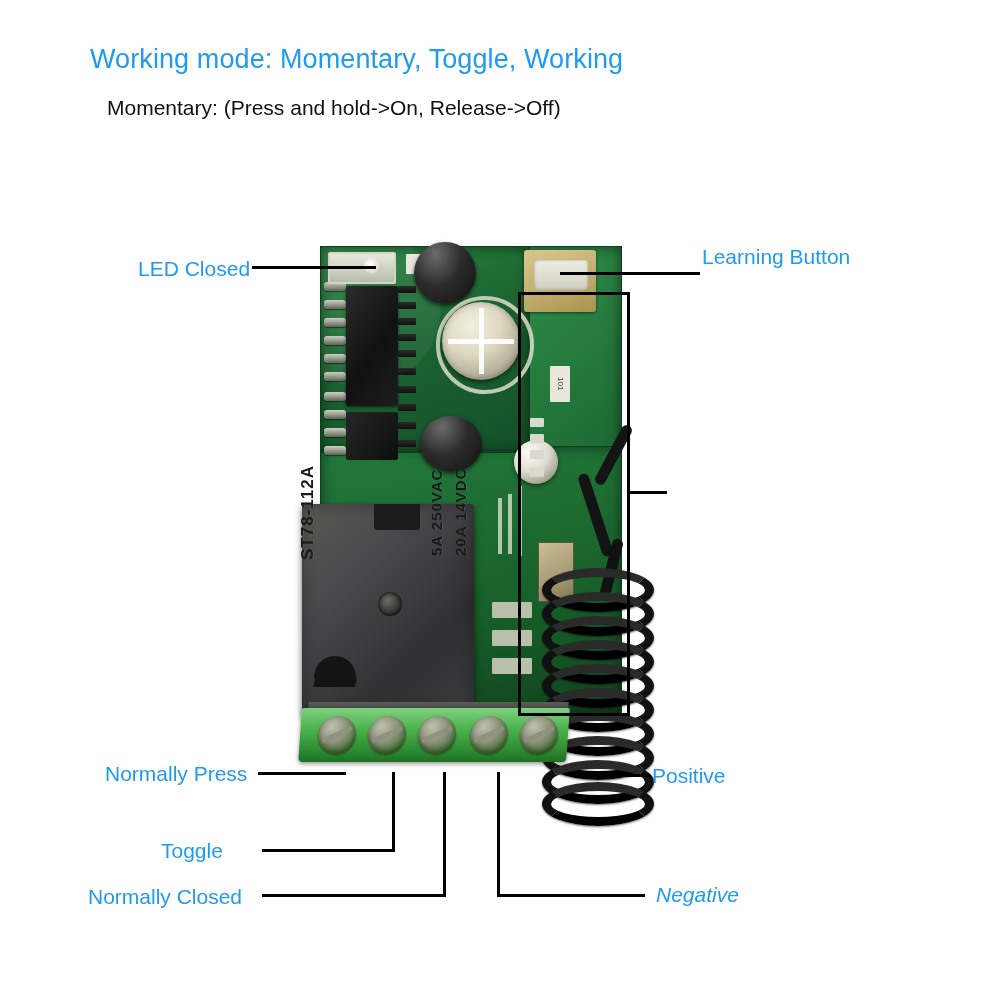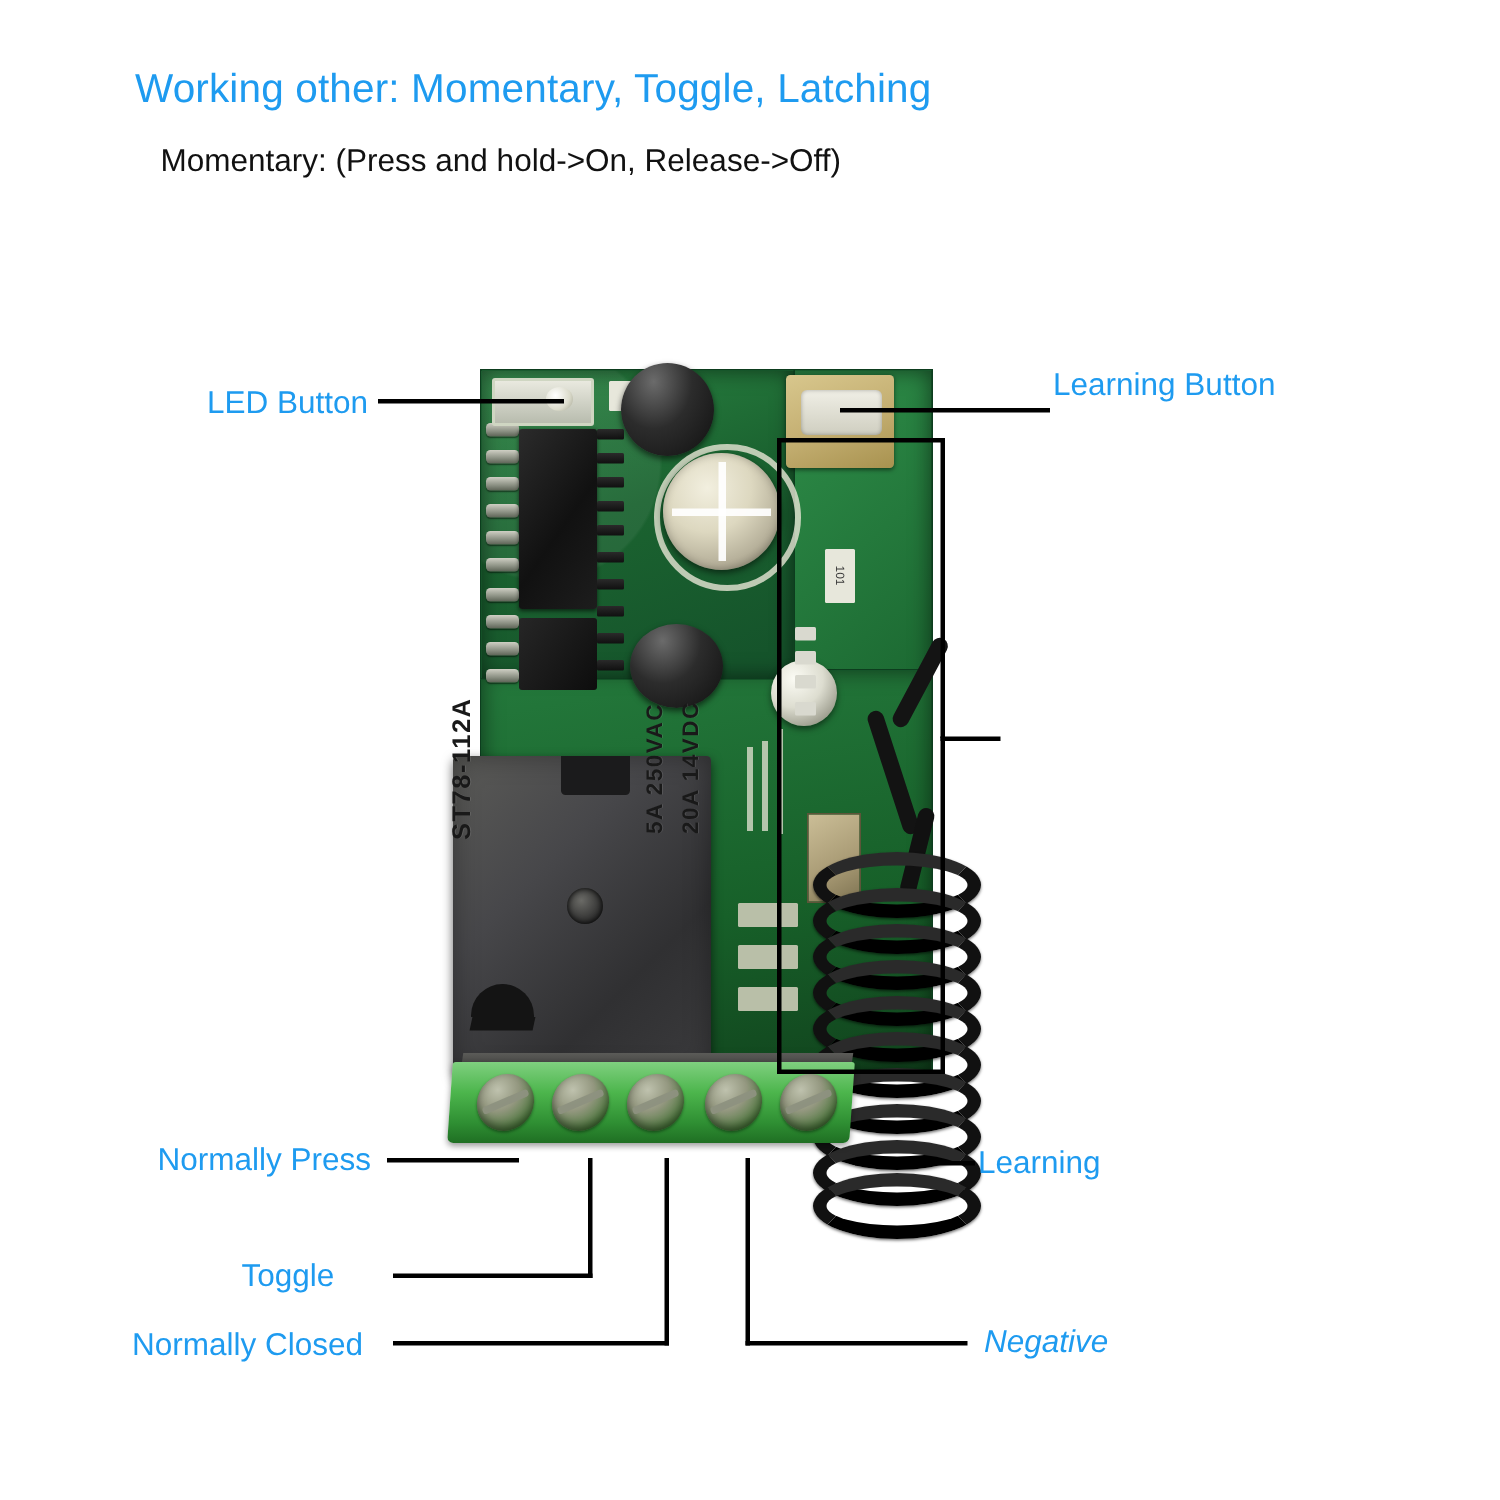--- a/index.html
+++ b/index.html
@@ -236,21 +236,21 @@
   .screw:after{
     content:"";position:absolute;left:3px;top:16px;width:32px;height:5px;
     background:#8d9180;transform:rotate(-24deg);border-radius:2px;opacity:.95;
   }
 </style>
 </head>
 <body>
 
 <div id="stage">
 
-  <div class="heading">Working other: Momentary, Toggle, Latching</div>
+  <div class="heading">Working mode: Momentary, Toggle, Working</div>
   <div class="descline d0">Momentary: (Press and hold-&gt;On, Release-&gt;Off)</div>
 
   <div id="board">
 
     <div class="pcb" id="pcb-main"></div>
     <div class="pcb" id="pcb-mainlow"></div>
 
     <div class="pcb" id="pcb-top"></div>
 
     <div class="pinrow">
@@ -362,21 +362,21 @@
   <div class="lead lv" style="left:392px;top:772px;height:80px;"></div>
 
   <div class="lead lh" style="left:262px;top:894px;width:184px;"></div>
   <div class="lead lv" style="left:443px;top:772px;height:125px;"></div>
 
   <div class="lead lv" style="left:497px;top:772px;height:125px;"></div>
   <div class="lead lh" style="left:497px;top:894px;width:148px;"></div>
 
   <div class="lead lh" style="left:570px;top:774px;width:80px;"></div>
 
-  <div class="callout c-led">LED Button</div>
+  <div class="callout c-led">LED Closed</div>
   <div class="callout c-learn">Learning Button</div>
   <div class="callout c-no">Normally Press</div>
   <div class="callout c-common">Toggle</div>
   <div class="callout c-nc">Normally Closed</div>
-  <div class="callout c-pos">Learning</div>
+  <div class="callout c-pos">Positive</div>
   <div class="callout c-neg">Negative</div>
 
 </div>
 
 </body></html>

